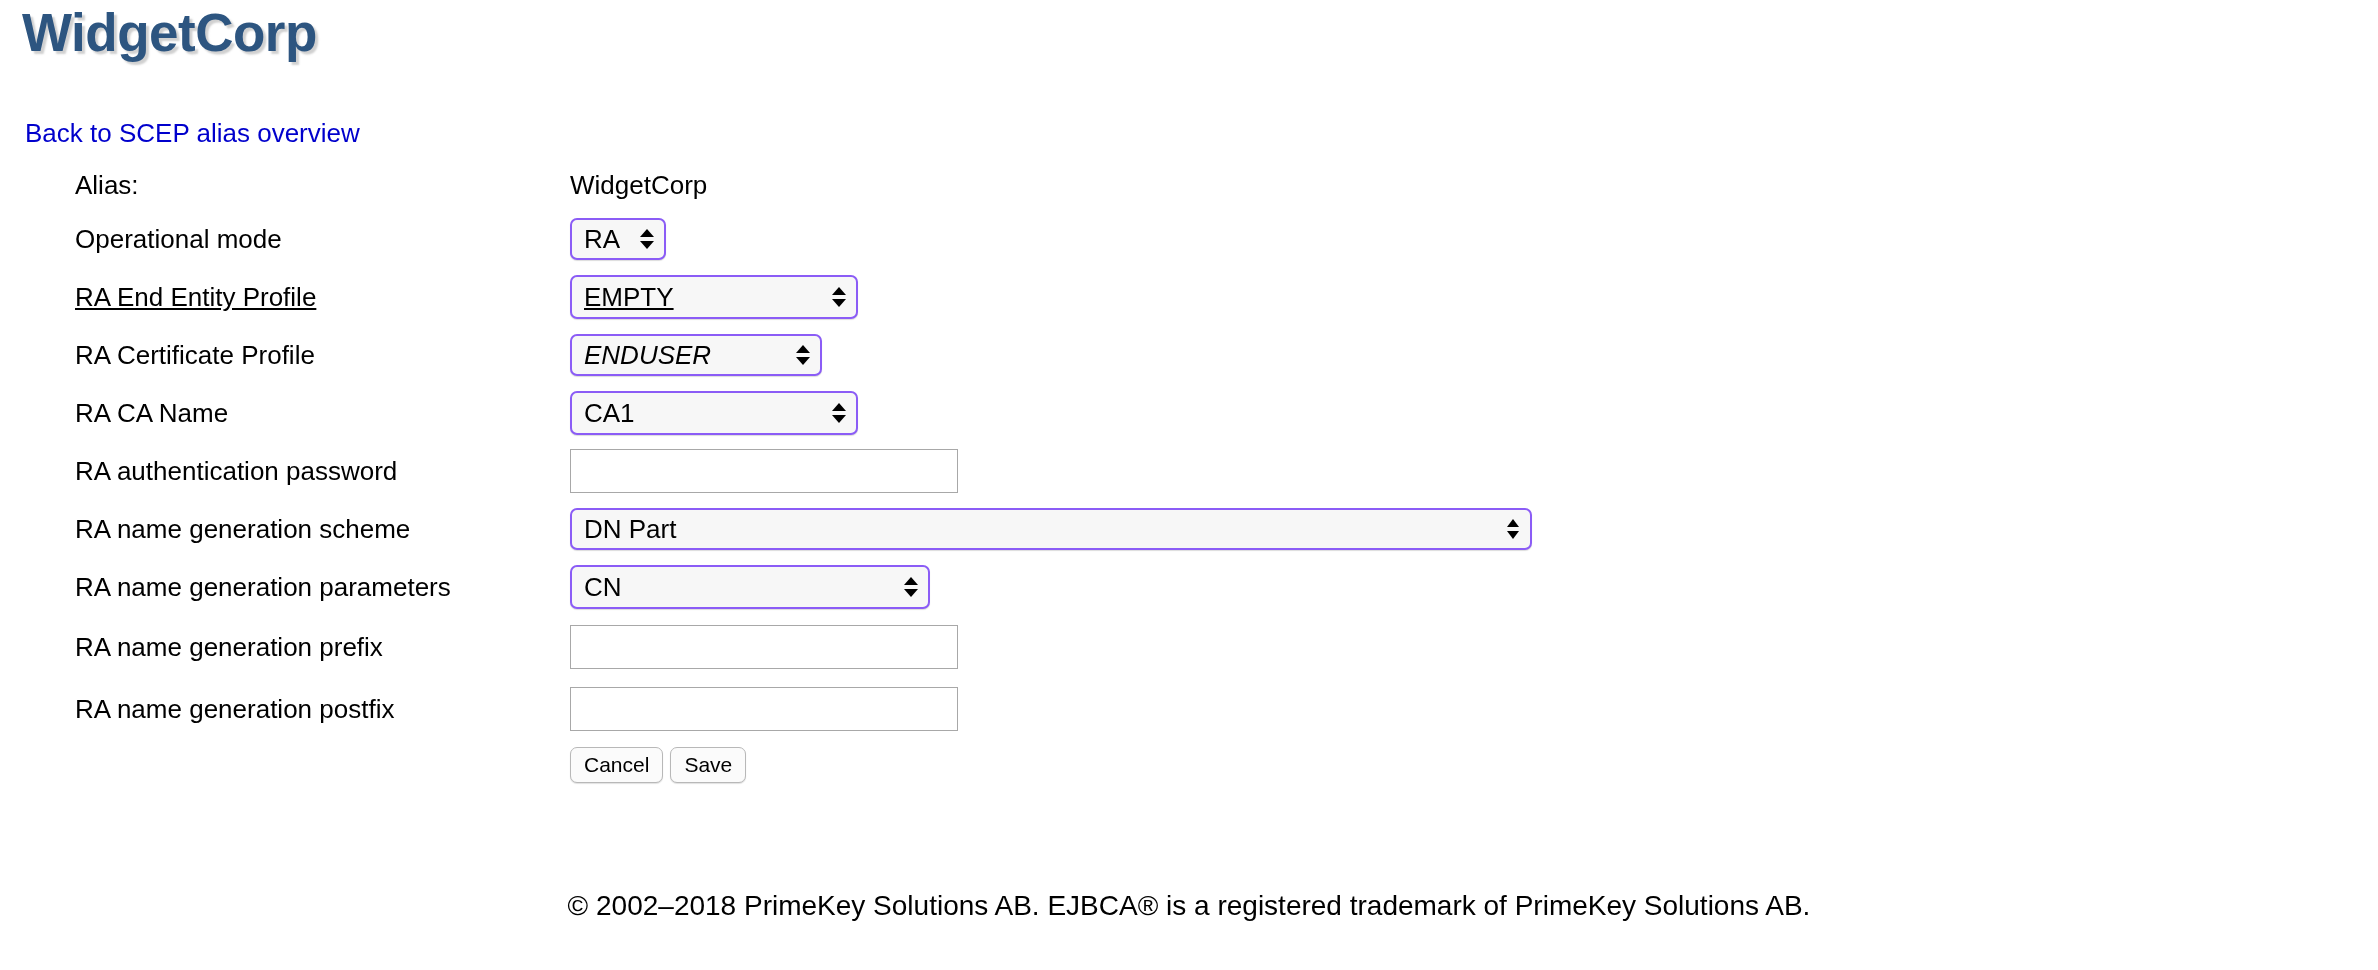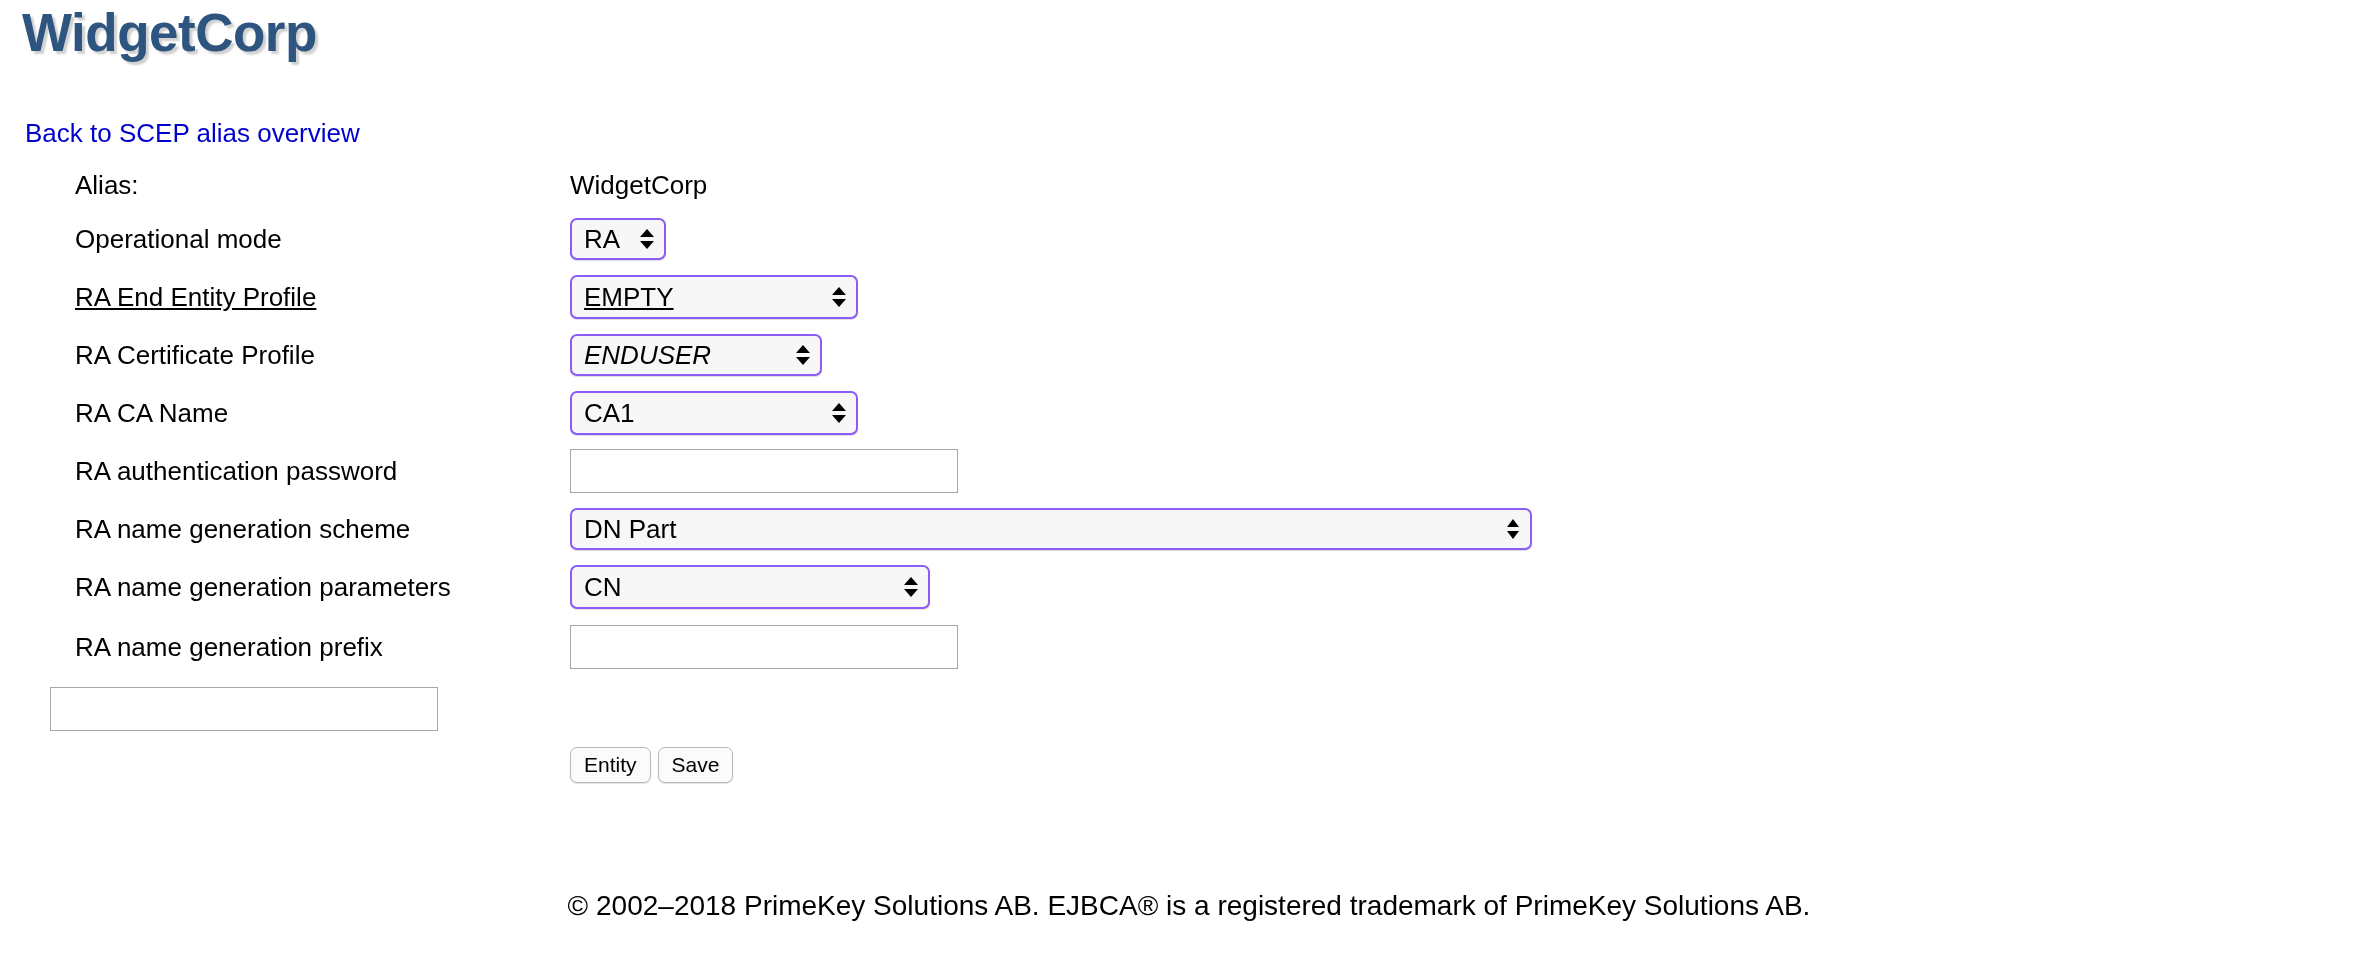--- a/index.html
+++ b/index.html
@@ -309,30 +309,31 @@
     </div>
 
     <div class="frow r-prefix">
       <div class="flabel">RA name generation prefix</div>
       <div class="fvalue">
         <input class="tinput" type="text" placeholder="" value="" style="">
       </div>
     </div>
 
     <div class="frow r-postfix">
+      <div class="flabel">RA name generation postfix</div>
       <div class="fvalue">
         <input class="tinput" type="text" placeholder="" value="" style="">
       </div>
     </div>
 
     <div class="frow r-buttons">
       <div class="flabel"></div>
       <div class="fvalue">
         <div class="btnbar">
-          <button class="btn" type="button">Entity</button>
+          <button class="btn" type="button">Cancel</button>
           <button class="btn" type="button">Save</button>
         </div>
       </div>
     </div>
 
   </div>
 
   <div class="footer">© 2002–2018 PrimeKey Solutions AB. EJBCA® is a registered trademark of PrimeKey Solutions AB.</div>
 
 </div>

